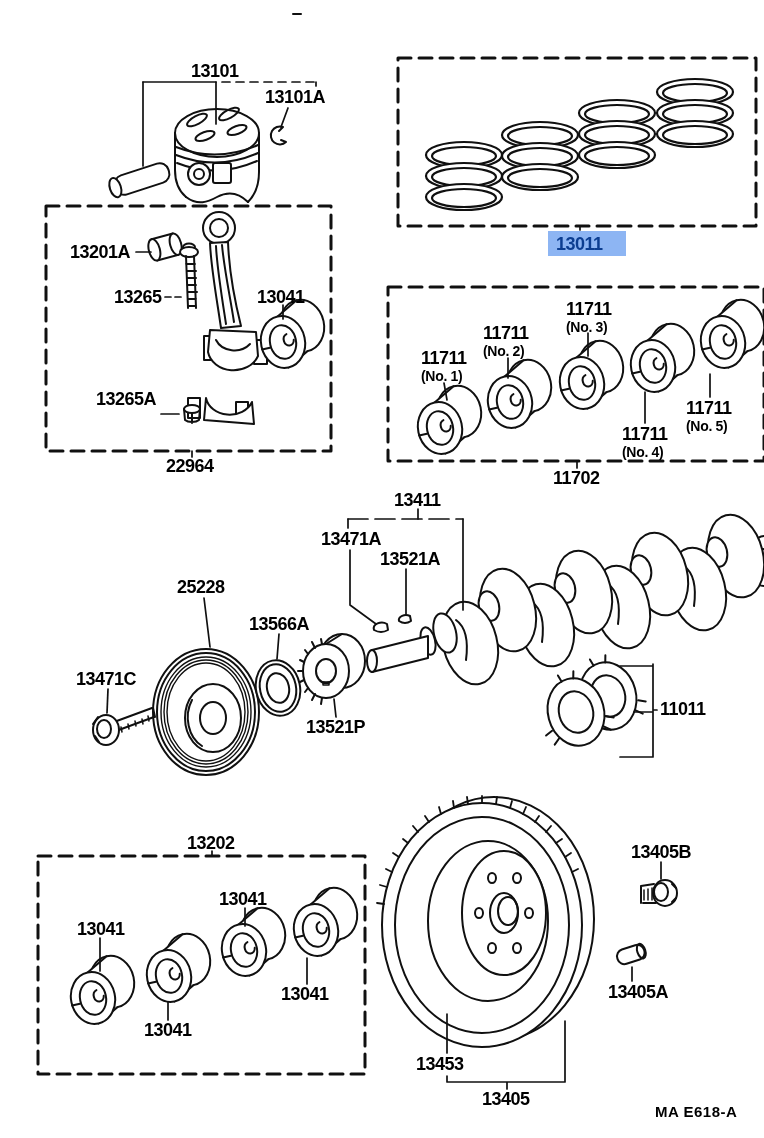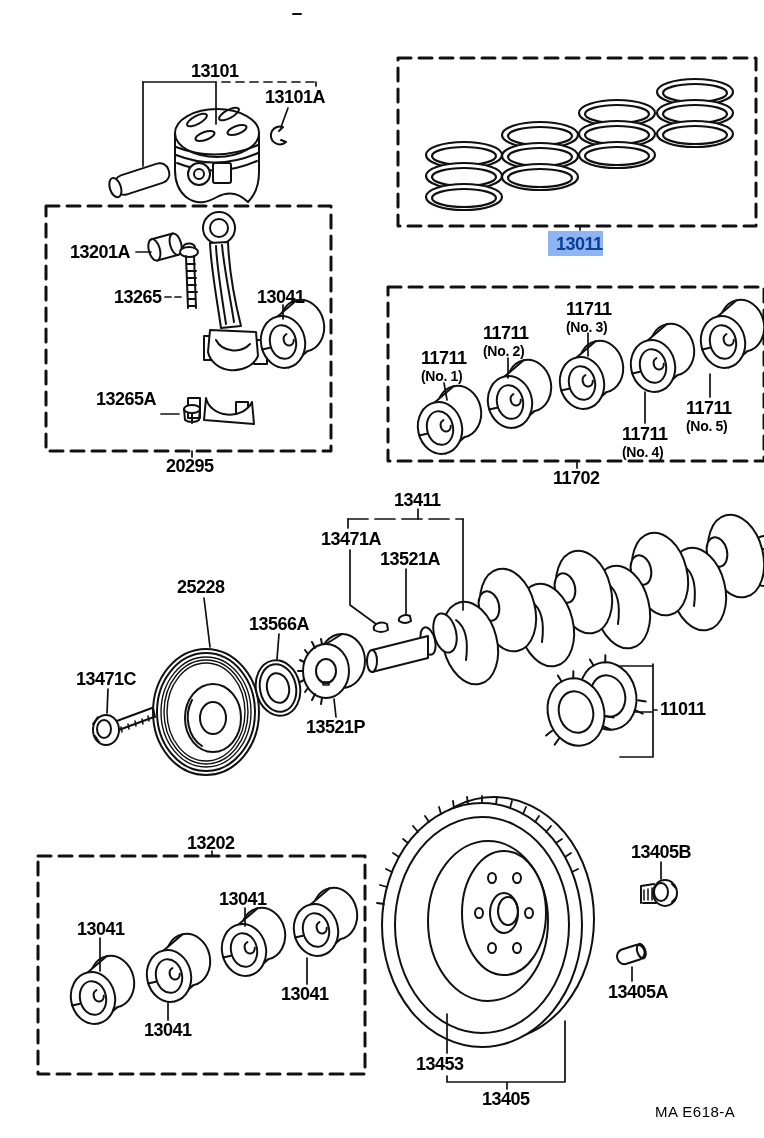--- a/index.html
+++ b/index.html
@@ -8,24 +8,24 @@
     font-family:"Liberation Sans","DejaVu Sans",sans-serif;color:#000;margin-left:20px;
   }
   .art{position:absolute;left:0;top:0;}
   .lbl{
     position:absolute;font-weight:700;font-size:18px;line-height:1;
     letter-spacing:-0.5px;white-space:nowrap;color:#000;
   }
   .lbl .sub{display:block;font-size:14px;letter-spacing:-0.3px;margin-top:2px;}
   .hl{
     position:absolute;font-weight:700;font-size:18px;line-height:1;letter-spacing:-0.5px;
-    padding:4px 0 3px 8px;white-space:nowrap;
+    padding:4px 23px 3px 8px;white-space:nowrap;
   }
   .footer{
-    position:absolute;font-weight:400;font-size:15px;letter-spacing:0.5px;white-space:nowrap;
+    position:absolute;font-weight:700;font-size:15px;letter-spacing:0.5px;white-space:nowrap;
   }
 </style>
 </head>
 <body>
 
 <div class="canvas" style="background-color: rgb(255, 255, 255);">
 
   <svg class="art" width="764" height="1138" viewBox="0 0 764 1138" stroke="#101010" fill="none" stroke-width="2" stroke-linecap="round" stroke-linejoin="round">
     <defs>
       <g id="shell" stroke="#101010" stroke-width="2" fill="none">
@@ -279,21 +279,21 @@
     </g>
   </svg>
 
   <div class="lbl" style="left:171px;top:62px">13101</div>
   <div class="lbl" style="left:245px;top:88px">13101A</div>
 
   <div class="lbl" style="left:50px;top:243px">13201A</div>
   <div class="lbl" style="left:94px;top:288px">13265</div>
   <div class="lbl" style="left:237px;top:288px">13041</div>
   <div class="lbl" style="left:76px;top:390px">13265A</div>
-  <div class="lbl" style="left:146px;top:457px">20295</div>
+  <div class="lbl" style="left:146px;top:457px">22964</div>
 
   <div class="hl" style="left: 528px; top: 231px; background-color: rgb(141, 181, 243); color: rgb(12, 62, 145);">13011</div>
 
   <div class="lbl" style="left:401px;top:349px">
     <span>11711</span>
     <span class="sub">(No. 1)</span>
   </div>
   <div class="lbl" style="left:463px;top:324px">
     <span>11711</span>
     <span class="sub">(No. 2)</span>

